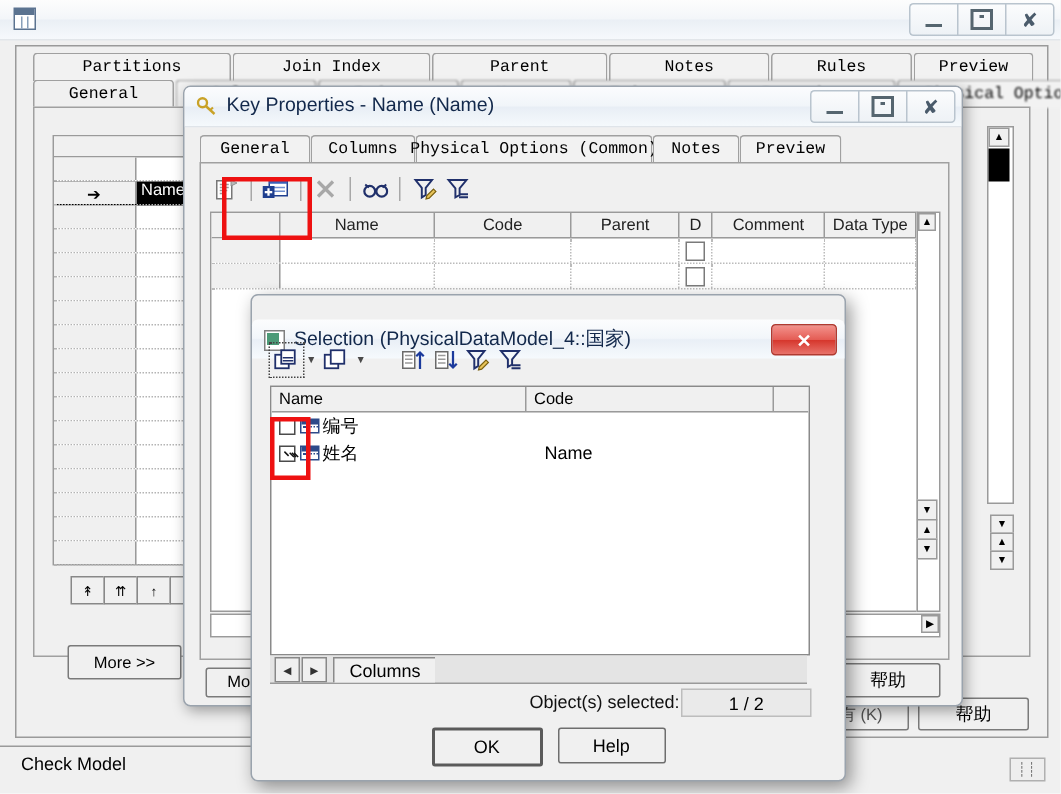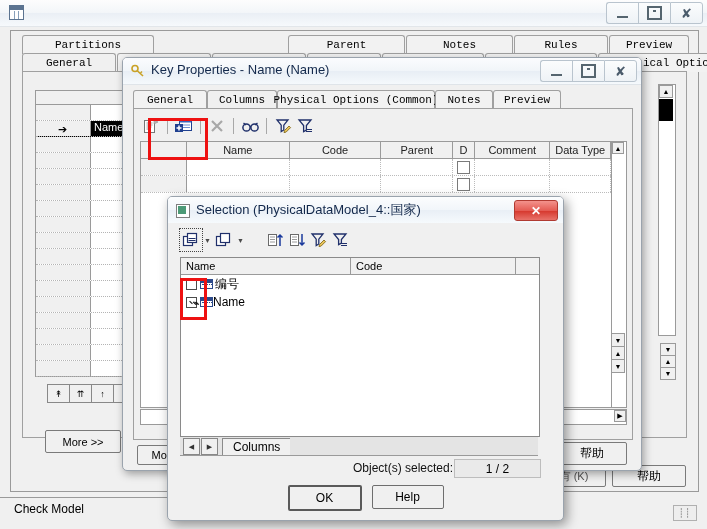--- a/index.html
+++ b/index.html
@@ -219,21 +219,21 @@
     display:flex;align-items:center;justify-content:center;font-size:12px;
   }
 
   
   #selDlg{
     position:absolute;left:167px;top:196px;width:395px;height:323px;
     background:#f0f0f0;border:1px solid #9aa3ad;border-radius:5px;
     box-shadow:3px 4px 12px rgba(0,0,0,.4);
   }
   .sel-titlebar{
-    position:absolute;left:0;top:0;right:0;height:26px;
+    position:absolute;left:0;top:16px;right:0;height:26px;
     background:linear-gradient(to bottom,#fcfdfe 0%,#f2f6fa 48%,#e9eff6 52%,#f6fafd 100%);
     border-radius:4px 4px 0 0;
   }
   .sel-icon{position:absolute;left:8px;top:7px;width:12px;height:12px;
     border:1px solid #7f7f7f;background:#fff;}
   .sel-icon:after{content:"";position:absolute;left:1px;top:1px;width:8px;height:8px;
     background:#4c9a77;}
   .sel-title-text{position:absolute;left:28px;top:4px;font-size:13px;color:#12284b;white-space:nowrap;}
   .sel-close{
     position:absolute;right:5px;top:3px;width:42px;height:19px;border-radius:3px;
@@ -326,20 +326,23 @@
         <div class="gl" style="font-size:13px;">✘</div>
       </div>
     </div>
   </div>
 
   <div class="tp-body">
 
     <div class="tabrow">
       <div class="tab" style="left:0px;width:130px;">
           <span>Partitions</span>
+        </div>
+      <div class="tab" style="left:133px;width:130px;">
+          <span>Join Index</span>
         </div>
       <div class="tab" style="left:266px;width:115px;">
           <span>Parent</span>
         </div>
       <div class="tab" style="left:384px;width:105px;">
           <span>Notes</span>
         </div>
       <div class="tab" style="left:492px;width:92px;">
           <span>Rules</span>
         </div>
@@ -681,20 +684,21 @@
 
     <div class="sel-row">
       <span class="sel-cb"></span>
       <span class="colicon"></span>
       <span class="sel-name">编号</span>
     </div>
 
     <div class="sel-row">
       <span class="sel-cb checked"></span>
       <span class="colicon"></span>
+      <span class="sel-name">姓名</span>
       <span class="sel-code">Name</span>
     </div>
   </div>
 
   <div class="sel-tabbar">
     <div class="sel-navbtn" style="left:3px;">◀</div>
     <div class="sel-navbtn" style="left:21px;">▶</div>
     <div class="sel-tab-lbl">
       <span>Columns</span>
     </div>

